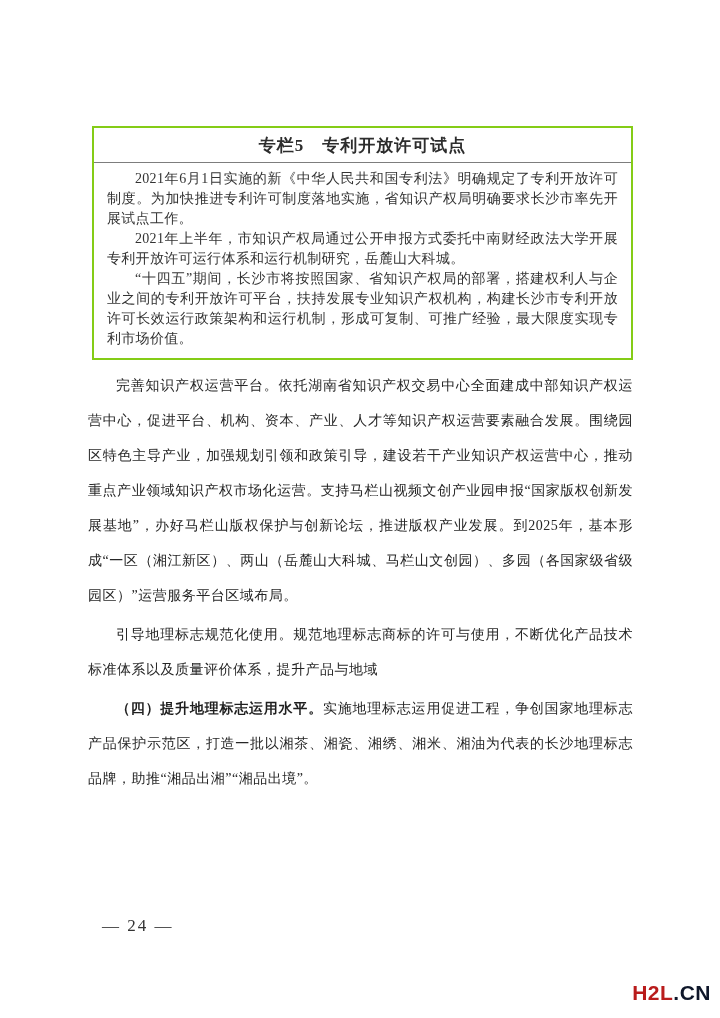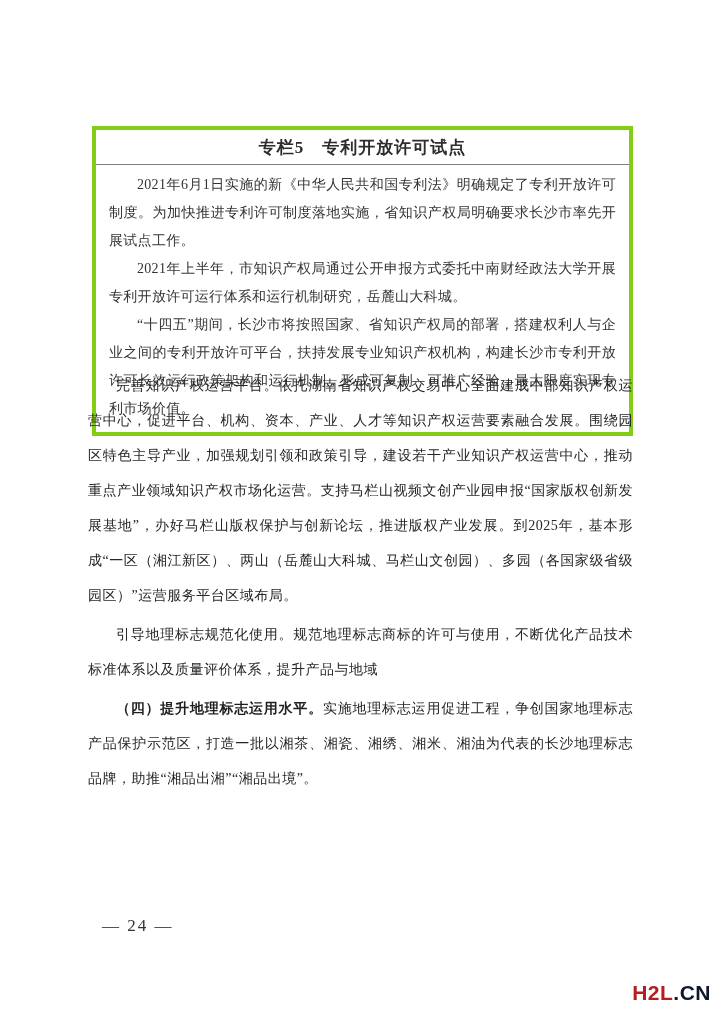--- a/index.html
+++ b/index.html
@@ -17,38 +17,38 @@
     inset: 0;
     background: #ffffff;
   }
 
   
   .panel {
     position: absolute;
     left: 92px;
     top: 126px;
     width: 541px;
-    border: 4px solid #84cc16;
+    border: 2px solid #84cc16;
     background: #ffffff;
   }
   .panel-title {
     text-align: center;
     font-weight: bold;
     font-size: 17px;
     letter-spacing: 1px;
     color: #2d2d2d;
     padding: 6px 0 5px 0;
     border-bottom: 1px solid #7d7d7d;
   }
   .panel-body {
     padding: 6px 13px 9px 13px;
   }
   .panel-body p {
     font-size: 14px;
-    line-height: 28px;
+    line-height: 20px;
     letter-spacing: 0.3px;
     text-indent: 2em;
     text-align: justify;
     color: #333333;
   }
 
   
   .content {
     position: absolute;
     left: 88px;

